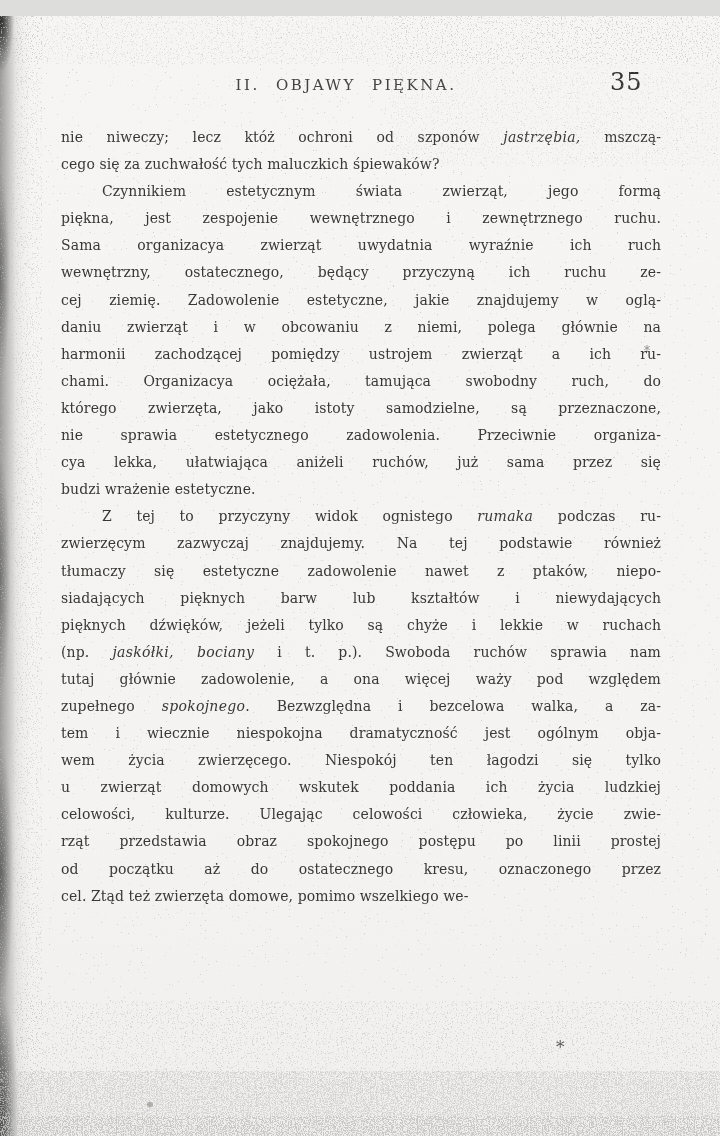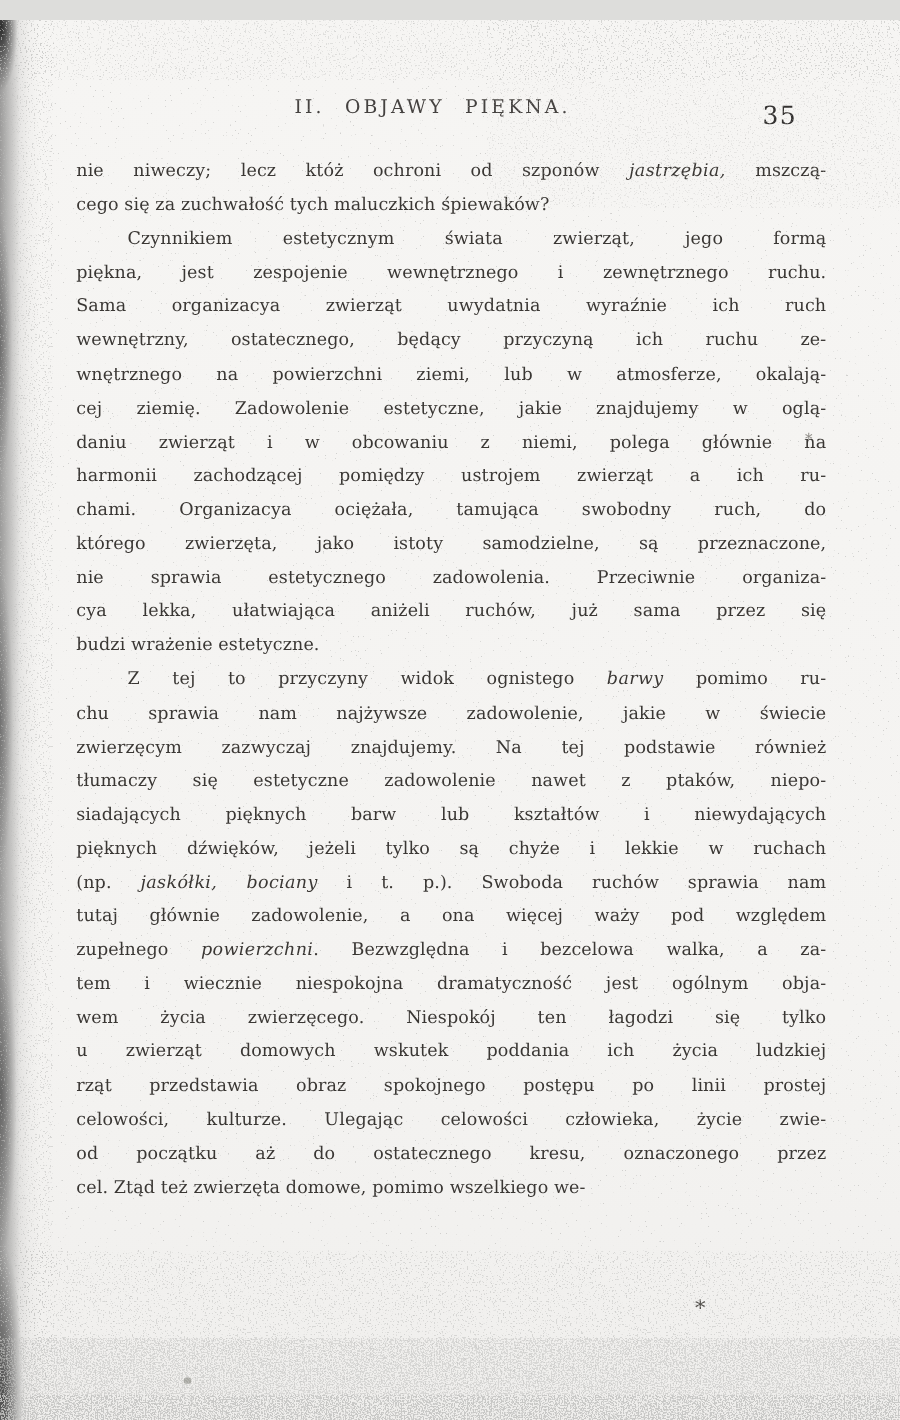--- a/index.html
+++ b/index.html
@@ -11,22 +11,22 @@
     background:linear-gradient(180deg,#f6f5f3 0%,#f4f3f1 70%,#f1f0ee 92%,#eeedeb 100%);
     font-family:"DejaVu Serif", serif;
   }
   .header-title{
     position:absolute;top:60px;left:0;width:692px;
     text-align:center;
     font-size:15px;letter-spacing:2.5px;word-spacing:9px;
     color:#454240;
   }
   .page-number{
-    position:absolute;top:64px;left:610px;width:60px;
-    font-size:20px;letter-spacing:1px;color:#333130;
+    position:absolute;top:52px;left:610px;width:60px;
+    font-size:24px;letter-spacing:1px;color:#333130;
   }
   .text-block{
     position:absolute;top:108px;left:61px;width:600px;
   }
   .line{
     font-size:14px;line-height:27.1px;
     color:#3a3734;
     text-align:justify;
     -moz-text-align-last:justify;
     text-align-last:justify;
@@ -72,43 +72,41 @@
 
   <div class="page-number">35</div>
 
   <div class="text-block">
       <div class="line"><span>nie niweczy; lecz któż ochroni od szponów </span><i>jastrzębia,</i><span> mszczą-</span></div>
       <div class="line end"><span>cego się za zuchwałość tych maluczkich śpiewaków?</span></div>
       <div class="line ind"><span>Czynnikiem estetycznym świata zwierząt, jego formą</span></div>
       <div class="line"><span>piękna, jest zespojenie wewnętrznego i zewnętrznego ruchu.</span></div>
       <div class="line"><span>Sama organizacya zwierząt uwydatnia wyraźnie ich ruch</span></div>
       <div class="line"><span>wewnętrzny, ostatecznego, będący przyczyną ich ruchu ze-</span></div>
-      <div class="line"><span>wnętrznego na powierzchni ziemi, lub w atmosferze, okalają-</span></div>
       <div class="line"><span>cej ziemię. Zadowolenie estetyczne, jakie znajdujemy w oglą-</span></div>
       <div class="line"><span>daniu zwierząt i w obcowaniu z niemi, polega głównie na</span></div>
       <div class="line"><span>harmonii zachodzącej pomiędzy ustrojem zwierząt a ich ru-</span></div>
       <div class="line"><span>chami. Organizacya ociężała, tamująca swobodny ruch, do</span></div>
       <div class="line"><span>którego zwierzęta, jako istoty samodzielne, są przeznaczone,</span></div>
       <div class="line"><span>nie sprawia estetycznego zadowolenia. Przeciwnie organiza-</span></div>
       <div class="line"><span>cya lekka, ułatwiająca aniżeli ruchów, już sama przez się</span></div>
       <div class="line end"><span>budzi wrażenie estetyczne.</span></div>
-      <div class="line ind"><span>Z tej to przyczyny widok ognistego </span><i>barwy</i><span> pomimo ru-</span></div>
-      <div class="line"><span>chu sprawia nam najżywsze zadowolenie, jakie w świecie</span></div>
+      <div class="line ind"><span>Z tej to przyczyny widok ognistego </span><i>rumaka</i><span> podczas ru-</span></div>
       <div class="line"><span>zwierzęcym zazwyczaj znajdujemy. Na tej podstawie również</span></div>
       <div class="line"><span>tłumaczy się estetyczne zadowolenie nawet z ptaków, niepo-</span></div>
       <div class="line"><span>siadających pięknych barw lub kształtów i niewydających</span></div>
       <div class="line"><span>pięknych dźwięków, jeżeli tylko są chyże i lekkie w ruchach</span></div>
       <div class="line"><span>(np. </span><i>jaskółki, bociany</i><span> i t. p.). Swoboda ruchów sprawia nam</span></div>
       <div class="line"><span>tutaj głównie zadowolenie, a ona więcej waży pod względem</span></div>
-      <div class="line"><span>zupełnego </span><i>powierzchni</i><span>. Bezwzględna i bezcelowa walka, a za-</span></div>
+      <div class="line"><span>zupełnego </span><i>spokojnego</i><span>. Bezwzględna i bezcelowa walka, a za-</span></div>
       <div class="line"><span>tem i wiecznie niespokojna dramatyczność jest ogólnym obja-</span></div>
       <div class="line"><span>wem życia zwierzęcego. Niespokój ten łagodzi się tylko</span></div>
       <div class="line"><span>u zwierząt domowych wskutek poddania ich życia ludzkiej</span></div>
+      <div class="line"><span>celowości, kulturze. Ulegając celowości człowieka, życie zwie-</span></div>
       <div class="line"><span>rząt przedstawia obraz spokojnego postępu po linii prostej</span></div>
-      <div class="line"><span>celowości, kulturze. Ulegając celowości człowieka, życie zwie-</span></div>
       <div class="line"><span>od początku aż do ostatecznego kresu, oznaczonego przez</span></div>
       <div class="line end"><span>cel. Ztąd też zwierzęta domowe, pomimo wszelkiego we-</span></div>
     </div>
 
   <span class="margin-mark">*</span>
 
   <span class="signature-mark">*</span>
 
   <span class="paper-speck"></span>
 

